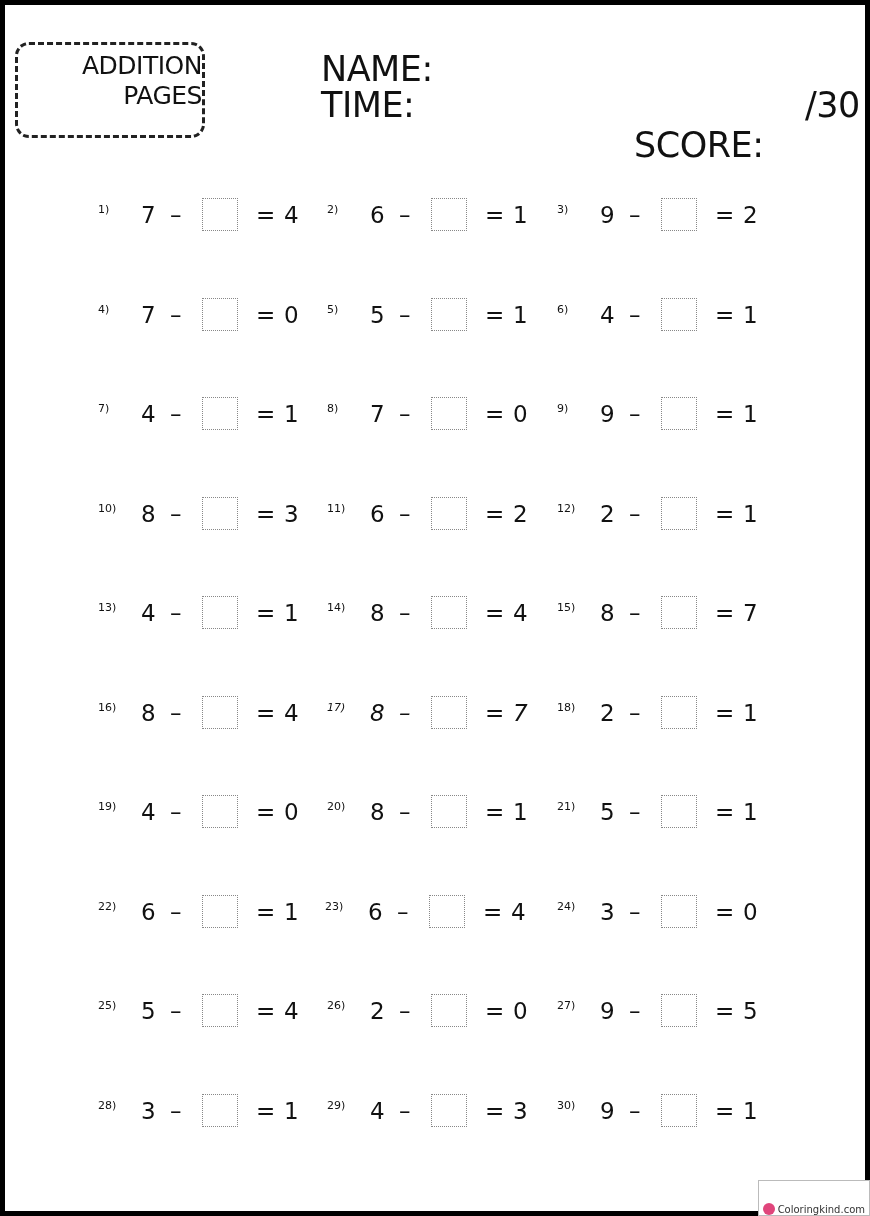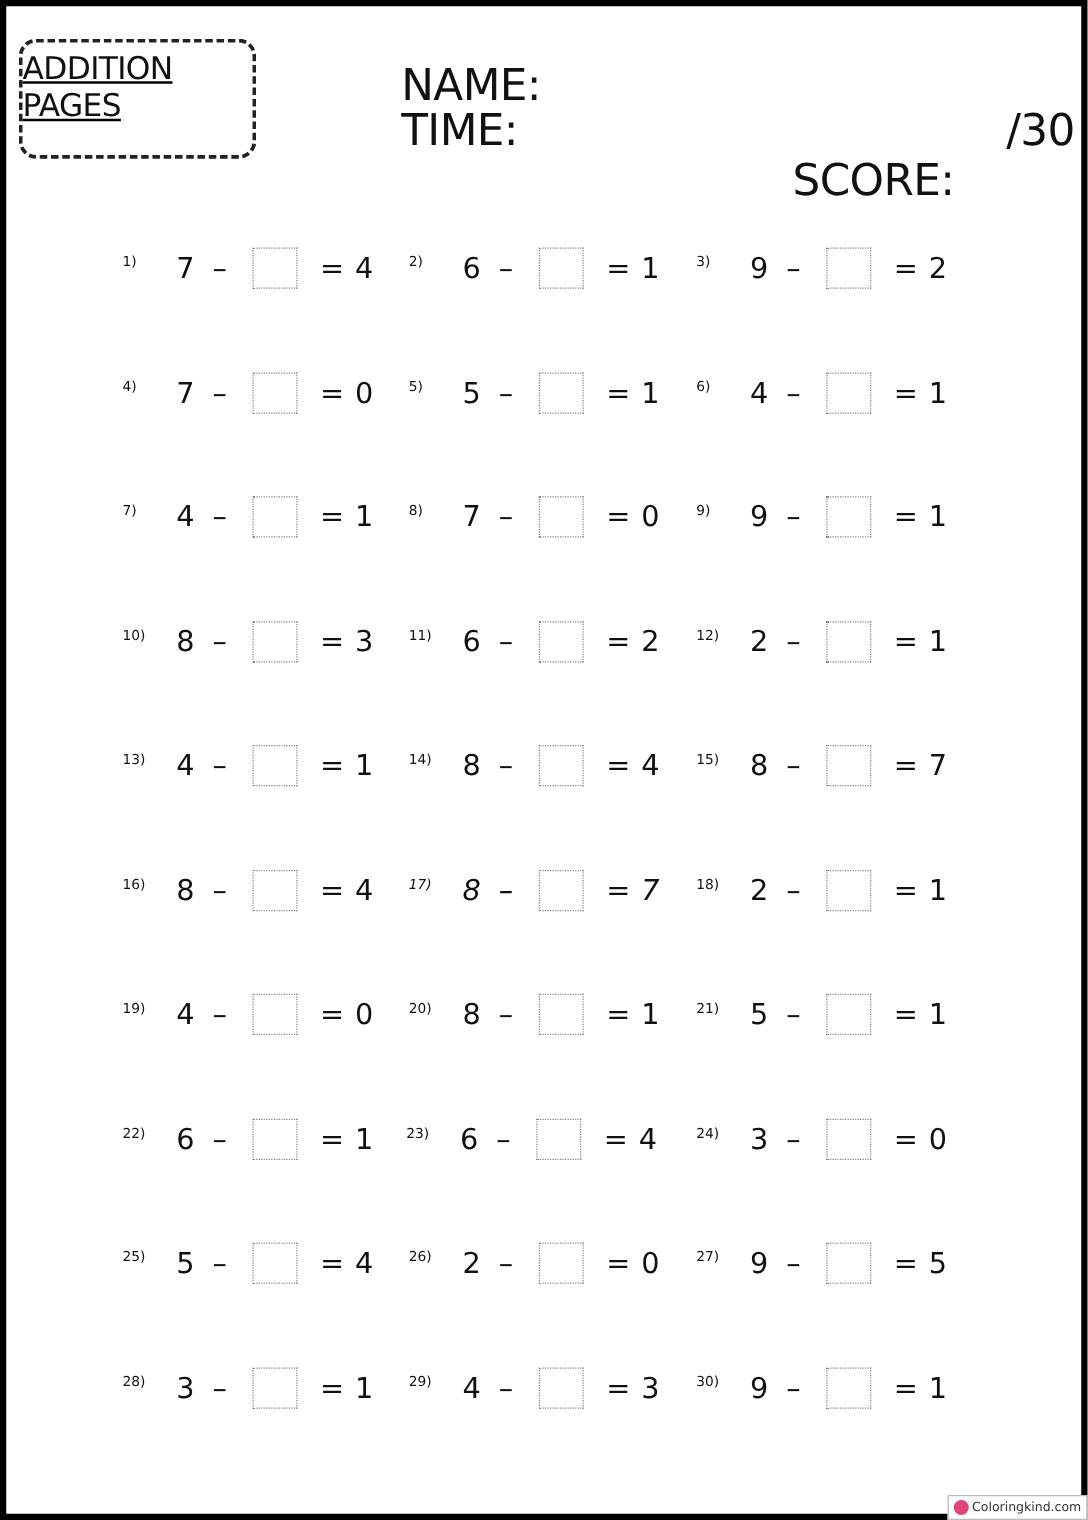--- a/index.html
+++ b/index.html
@@ -11,28 +11,27 @@
       font-family: "DejaVu Sans", sans-serif;
     }
     .sheet {
       position: absolute;
       left: 5px; top: 5px;
       width: 860px; height: 1206px;
       background: #fff;
     }
     .title-box {
       position: absolute;
-      left: 10px; top: 26px;
+      left: 10px; top: 37px;
       width: 190px; height: 96px;
       border: 3px dashed #222;
       border-radius: 14px;
       box-sizing: border-box;
-      text-align: left;
+      text-align: right;
       padding-top: 6px;
-      text-decoration: underline;
     }
     .title-box span {
       display: block;
       font-size: 25px;
       line-height: 30px;
       letter-spacing: -0.5px;
       color: #111;
     }
     .hdr-label {
       position: absolute;
@@ -94,25 +93,25 @@
       position: absolute;
       left: 186px; top: 0;
       font-size: 23px;
       line-height: 40px;
       color: #111;
     }
     .watermark {
       position: absolute;
       right: 0; bottom: 0;
       height: 18px;
-      padding: 0 4px 0 4px;
+      padding: 16px 4px 0 4px;
       background: #fff;
       border: 1px solid #bbb;
       display: flex;
-      align-items: center;
+      align-items: flex-end;
       gap: 3px;
       font-size: 10px;
       color: #333;
     }
     .wm-logo {
       width: 12px; height: 12px;
       border-radius: 50%;
       background: #e0457b;
       display: inline-block;
     }

